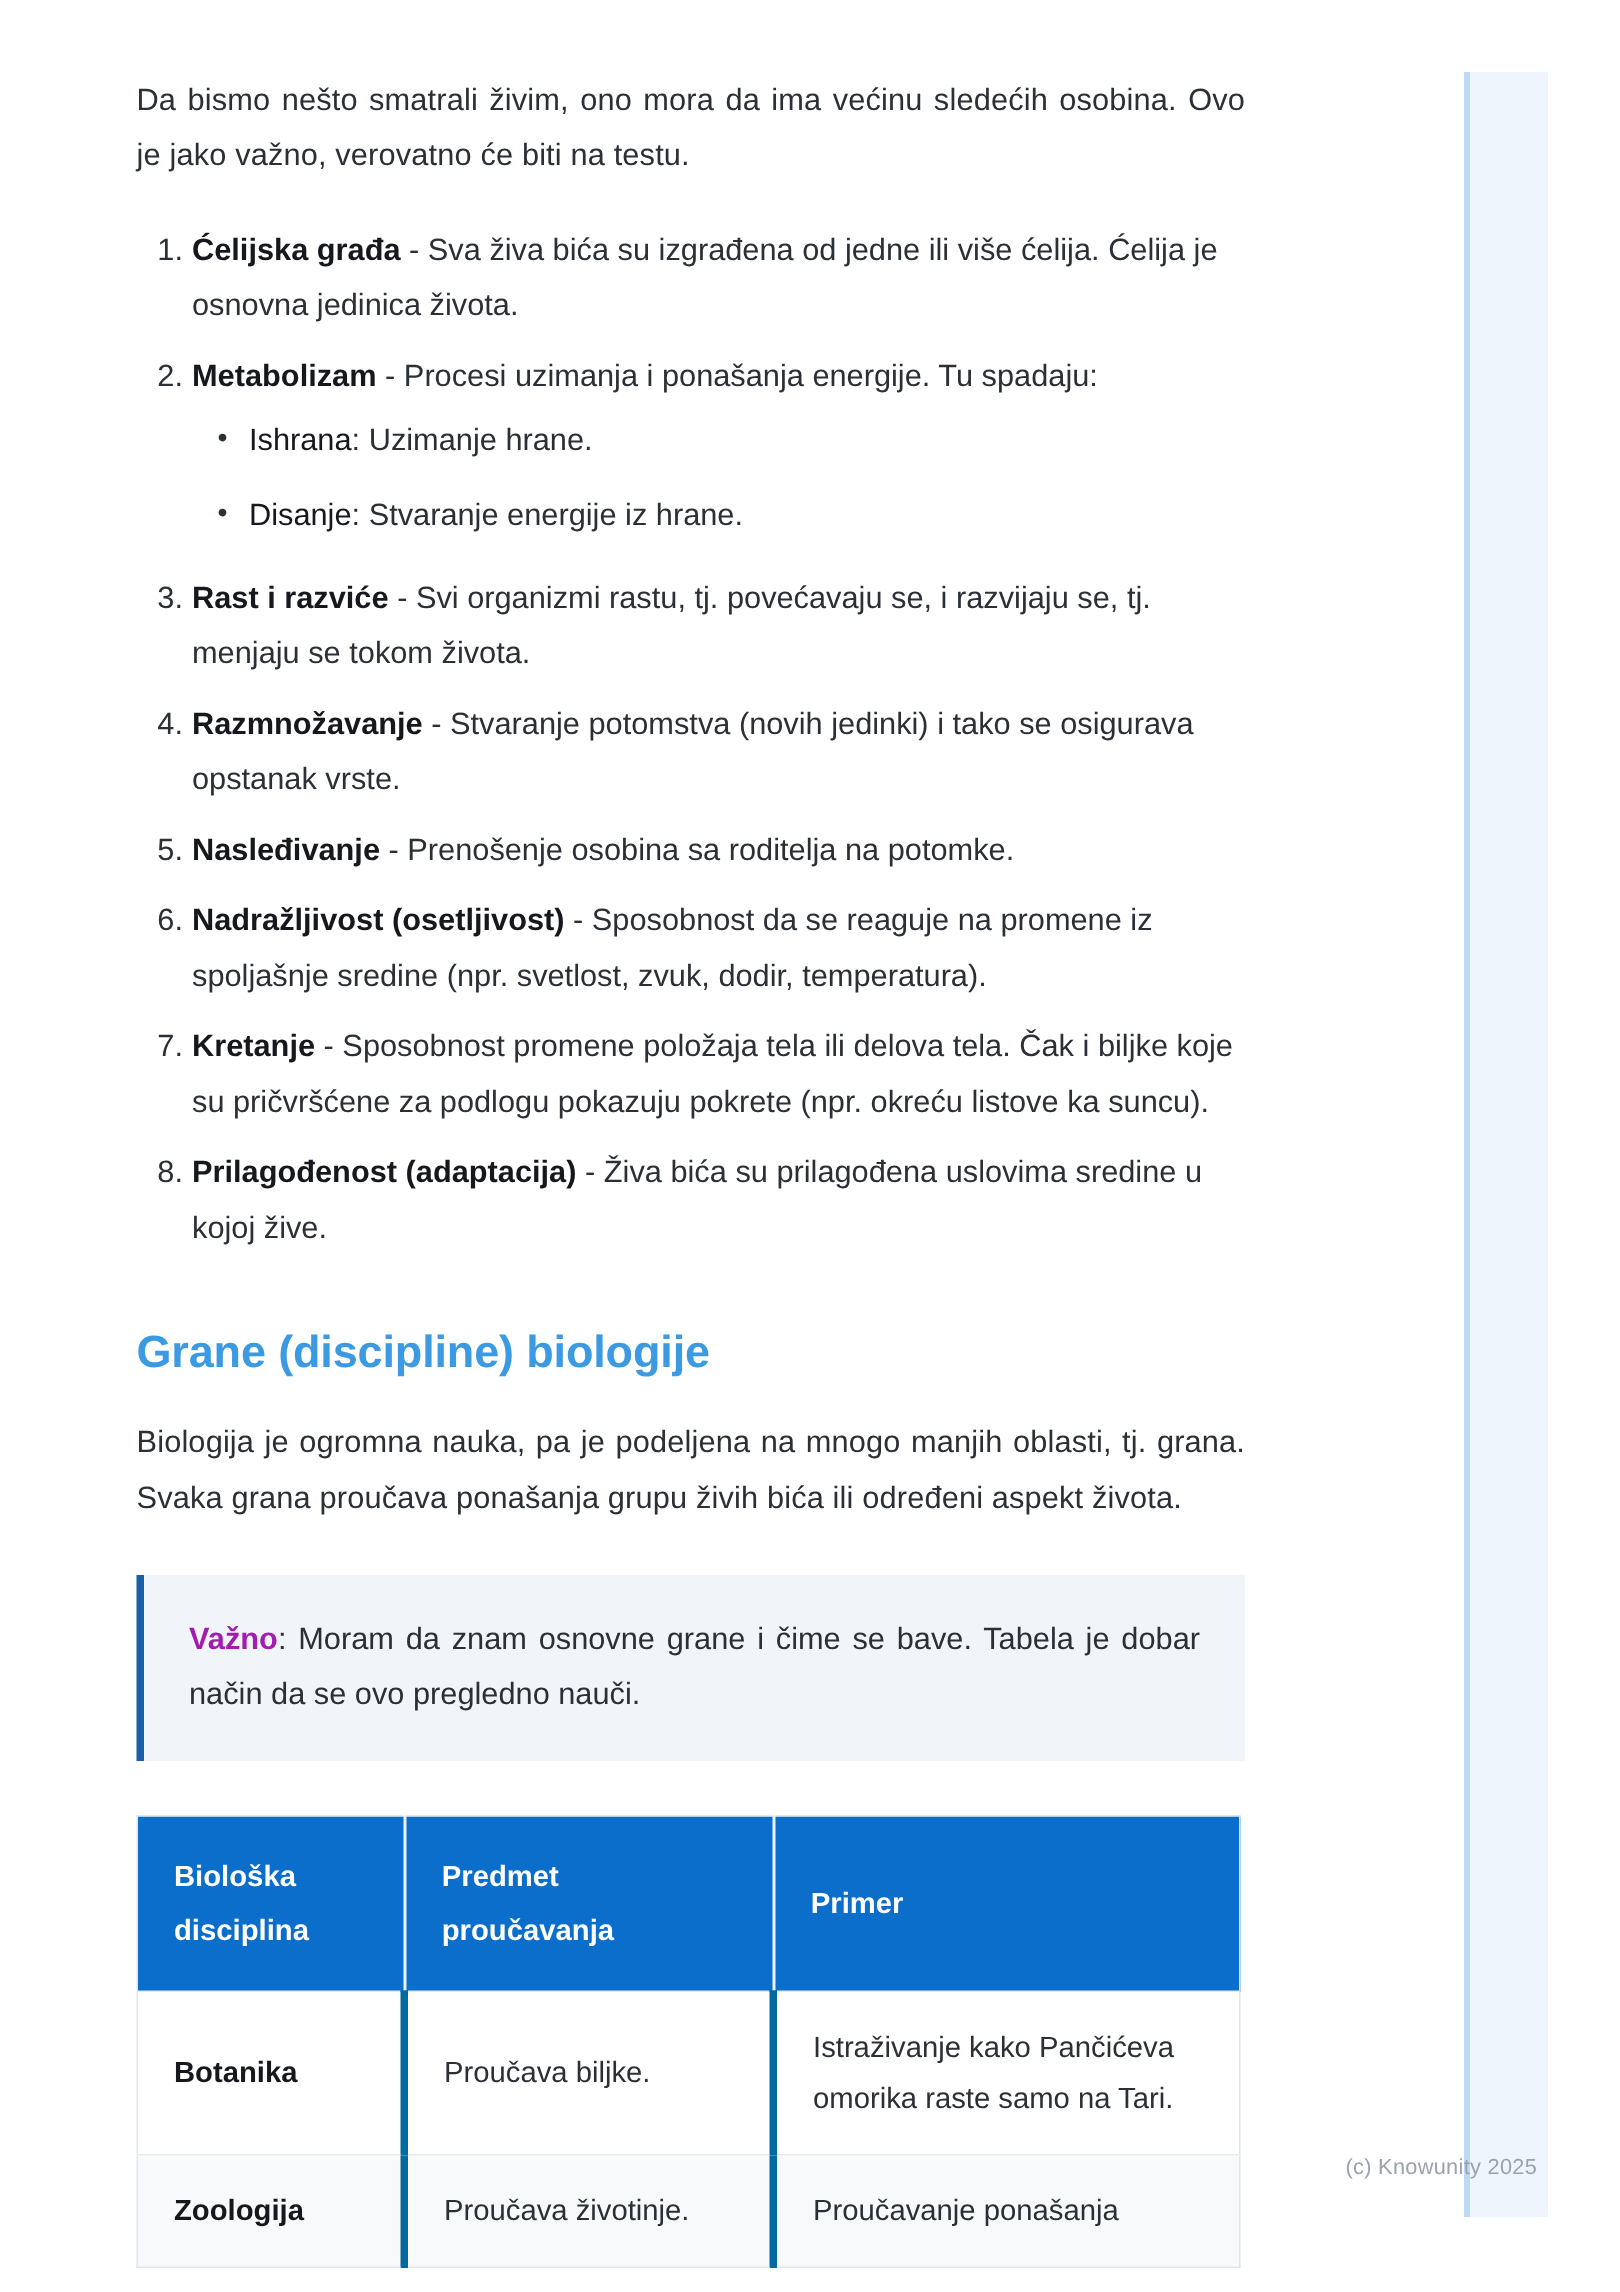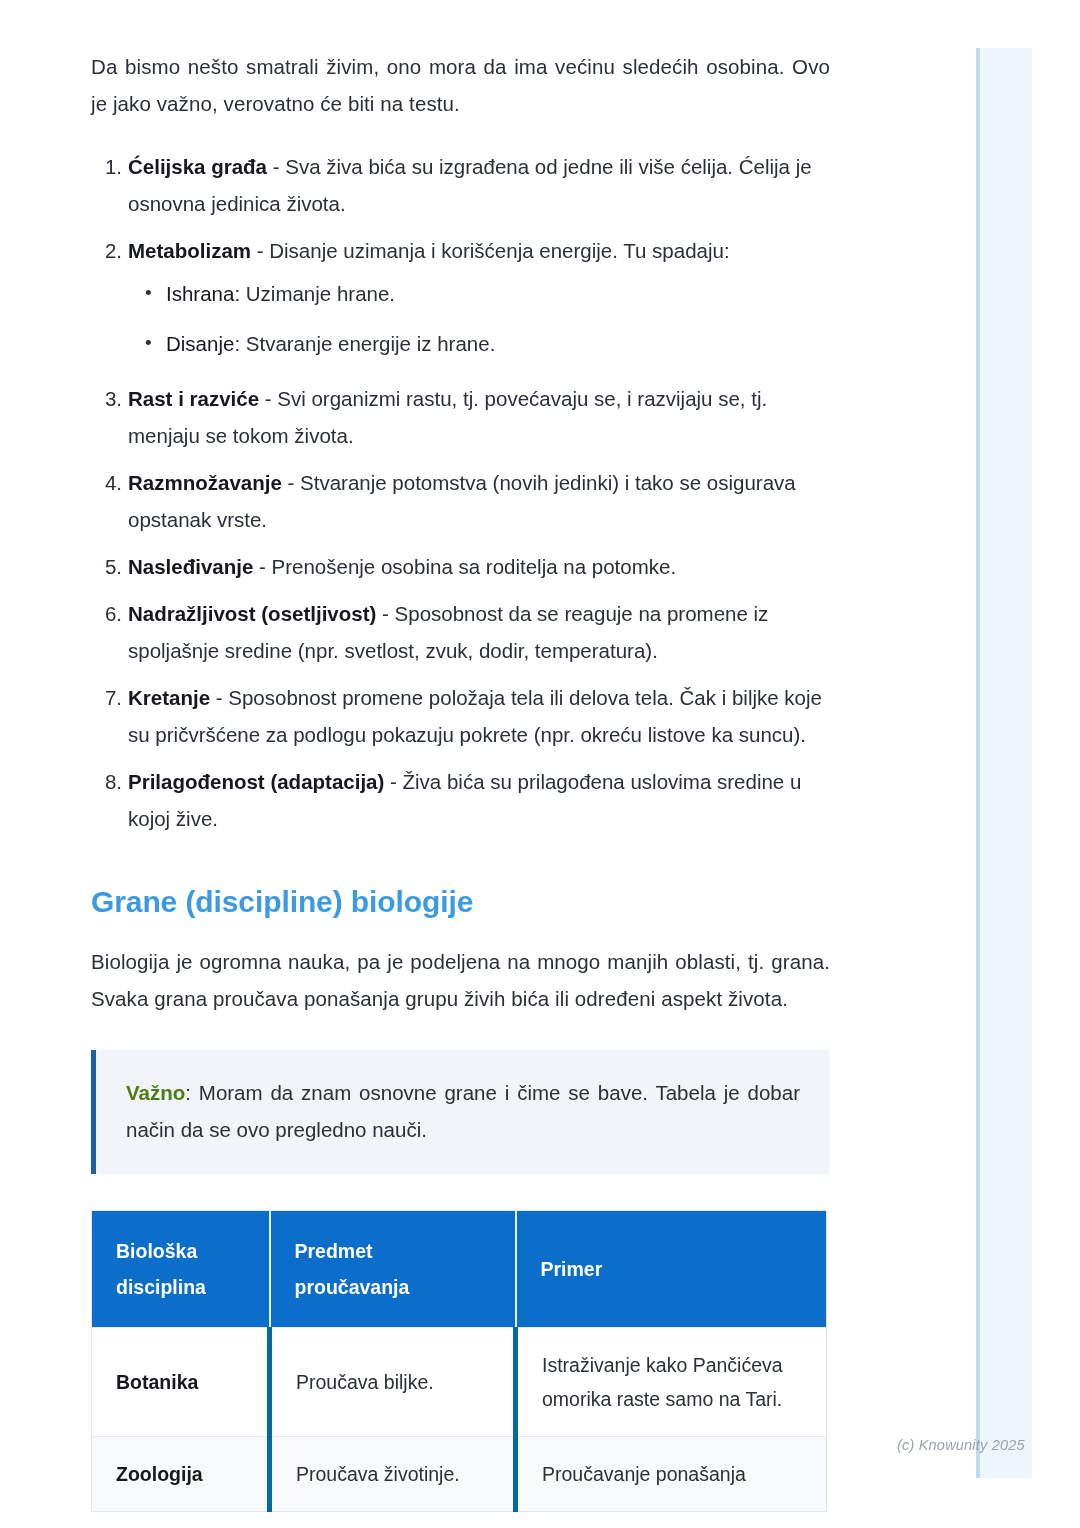--- a/index.html
+++ b/index.html
@@ -113,21 +113,21 @@
     width: 739px;
   }
   .callout p {
     margin: 0;
     font-size: 20.5px;
     line-height: 37px;
     color: #2b2f36;
     text-align: justify;
     text-justify: inter-word;
   }
-  .callout p b { font-weight: bold; color: #4d7c0f; }
+  .callout p b { font-weight: bold; color: #a21caf; }
 
   table.disciplines {
     margin-top: 36px;
     width: 735px;
     border-collapse: collapse;
     table-layout: fixed;
     border: 1px solid #e2e6ec;
   }
   table.disciplines col.c1 { width: 178px; }
   table.disciplines col.c2 { width: 246px; }
@@ -161,42 +161,41 @@
   table.disciplines tbody tr.alt td { background: #f7f9fb; }
 
   #watermark {
     position: absolute;
     left: 897px;
     top: 1437px;
     font-size: 14.5px;
     color: #9aa2ae;
     white-space: nowrap;
     letter-spacing: 0.2px;
-    font-style: italic;
   }
 </style>
 </head>
 <body>
 
 <div id="page">
 
   <div id="scroll-strip"></div>
 
   <div id="content">
 
     <p class="body">Da bismo nešto smatrali živim, ono mora da ima većinu sledećih osobina. Ovo je jako važno, verovatno će biti na testu.</p>
 
     <ol class="main-list">
 
       <li>
         <b>Ćelijska građa</b><span> - Sva živa bića su izgrađena od jedne ili više ćelija. Ćelija je osnovna jedinica života.</span>
       </li>
 
       <li>
-        <b>Metabolizam</b><span> - Disanje uzimanja i korišćenja energije. Tu spadaju:</span>
+        <b>Metabolizam</b><span> - Procesi uzimanja i ponašanja energije. Tu spadaju:</span>
         <ul class="sub-list">
           <li>
             <b>Ishrana</b><span>: Uzimanje hrane.</span>
           </li>
           <li>
             <b>Disanje</b><span>: Stvaranje energije iz hrane.</span>
           </li>
         </ul>
       </li>
 

